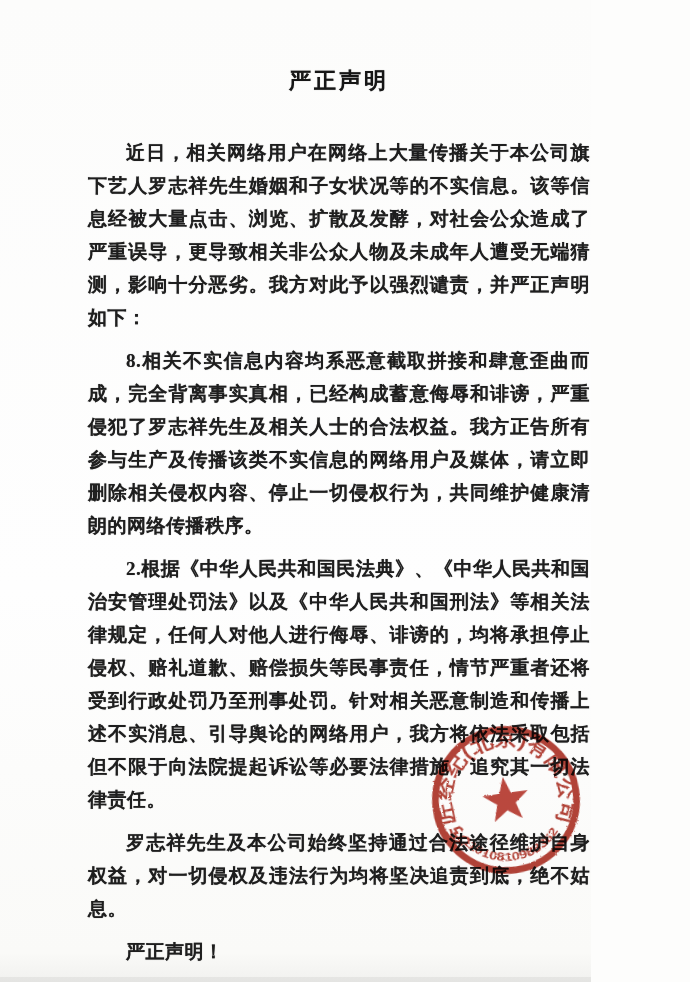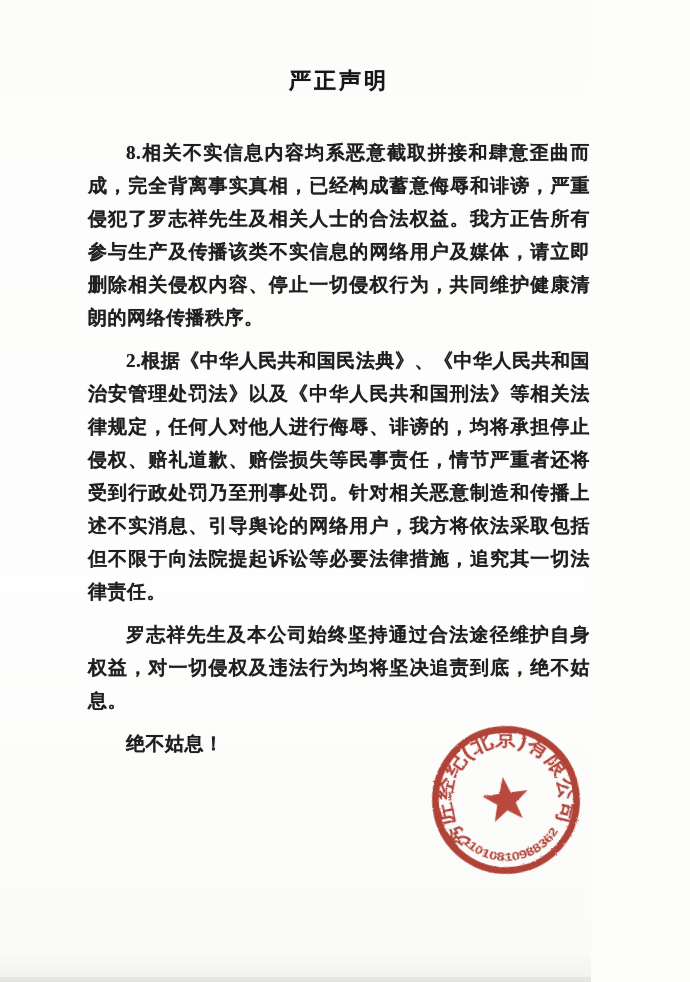--- a/index.html
+++ b/index.html
@@ -68,28 +68,29 @@
   }
 </style>
 </head>
 <body>
 
 <div class="page">
 
   <div class="doc">
     <h1 class="doc-title">严正声明</h1>
 
+    <p>近日，相关网络用户在网络上大量传播关于本公司旗下艺人罗志祥先生婚姻和子女状况等的不实信息。该等信息经被大量点击、浏览、扩散及发酵，对社会公众造成了严重误导，更导致相关非公众人物及未成年人遭受无端猜测，影响十分恶劣。我方对此予以强烈谴责，并严正声明如下：</p>
 
     <p>8.相关不实信息内容均系恶意截取拼接和肆意歪曲而成，完全背离事实真相，已经构成蓄意侮辱和诽谤，严重侵犯了罗志祥先生及相关人士的合法权益。我方正告所有参与生产及传播该类不实信息的网络用户及媒体，请立即删除相关侵权内容、停止一切侵权行为，共同维护健康清朗的网络传播秩序。</p>
 
     <p>2.根据《中华人民共和国民法典》、《中华人民共和国治安管理处罚法》以及《中华人民共和国刑法》等相关法律规定，任何人对他人进行侮辱、诽谤的，均将承担停止侵权、赔礼道歉、赔偿损失等民事责任，情节严重者还将受到行政处罚乃至刑事处罚。针对相关恶意制造和传播上述不实消息、引导舆论的网络用户，我方将依法采取包括但不限于向法院提起诉讼等必要法律措施，追究其一切法律责任。</p>
 
     <p>罗志祥先生及本公司始终坚持通过合法途径维护自身权益，对一切侵权及违法行为均将坚决追责到底，绝不姑息。</p>
 
-    <p>绝不姑息！</p>
+    <p>严正声明！</p>
 
   </div>
 
   <div class="seal">
     <svg viewBox="0 0 200 200" xmlns="http://www.w3.org/2000/svg">
       <defs>
         <filter id="rough" x="-15%" y="-15%" width="130%" height="130%">
           <feTurbulence type="fractalNoise" baseFrequency="0.38" numOctaves="2" seed="7" result="n"></feTurbulence>
           <feDisplacementMap in="SourceGraphic" in2="n" scale="3"></feDisplacementMap>
         </filter>

